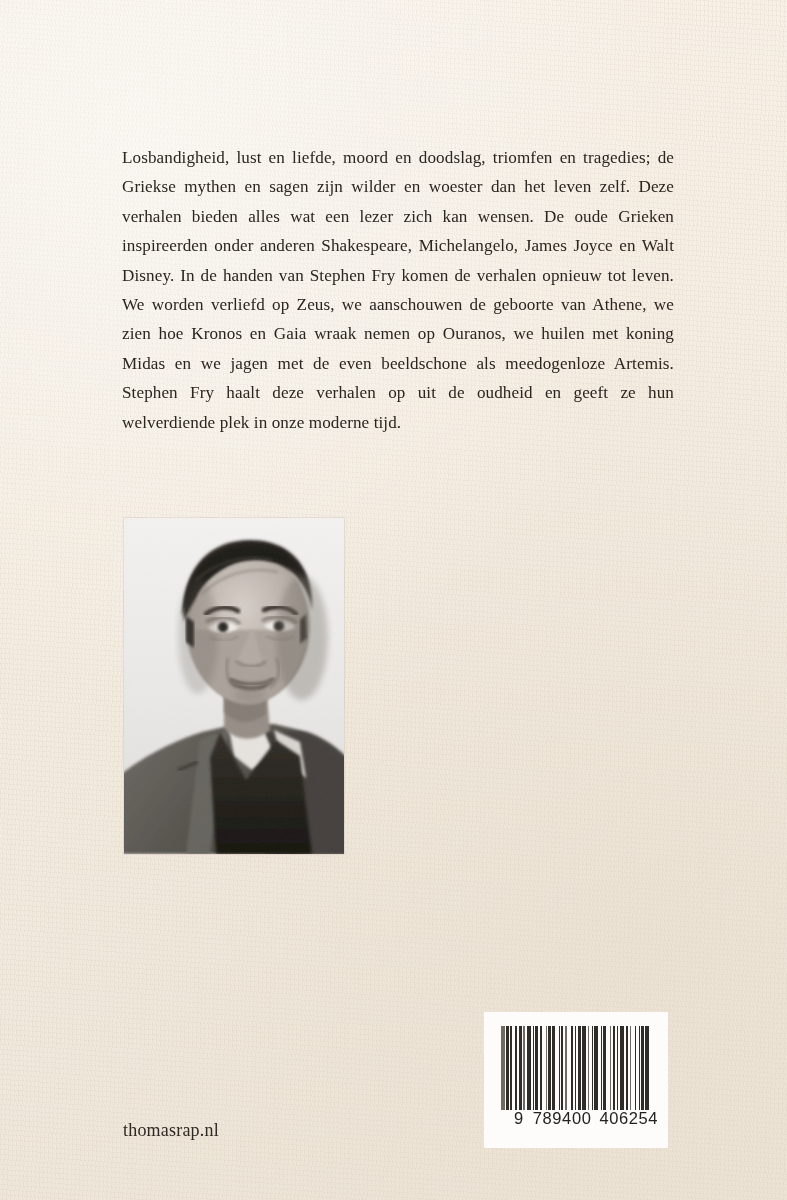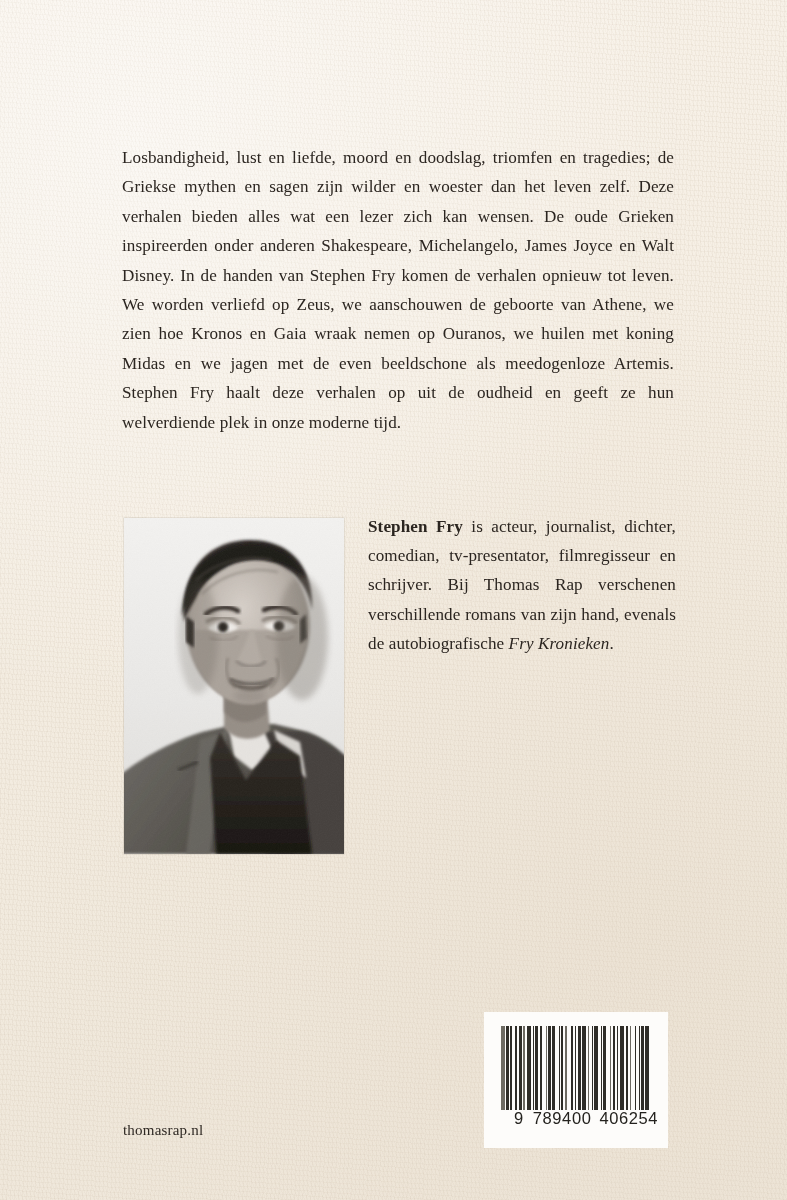--- a/index.html
+++ b/index.html
@@ -83,21 +83,21 @@
     z-index: 3;
   }
   .bio b { font-weight: 700; }
   .bio i { font-style: italic; }
 
   
   .publisher-url {
     position: absolute;
     left: 123px;
     top: 1120px;
-    font-size: 15px;
+    font-size: 18px;
     line-height: 20px;
     color: #2f2924;
     letter-spacing: 0.2px;
     z-index: 3;
   }
 
   
   .barcode-box {
     position: absolute;
     left: 484px;
@@ -244,23 +244,20 @@
 
       <ellipse cx="126" cy="178" rx="16" ry="7" fill="#978f87" filter="url(#soft2)" opacity="0.7"></ellipse>
 
       <ellipse cx="178" cy="120" rx="26" ry="62" fill="#6e675f" filter="url(#soft2)" opacity="0.35"></ellipse>
       <ellipse cx="74" cy="118" rx="20" ry="58" fill="#5f584f" filter="url(#soft2)" opacity="0.22"></ellipse>
 
       <rect x="0" y="0" width="220" height="336" filter="url(#grain)" opacity="0.55"></rect>
     </svg>
   </div>
 
-  <div class="bio">
-    <b>Stephen Fry</b><span> is acteur, journalist, dichter, comedian, tv-presentator, filmregisseur en schrijver. Bij Thomas Rap verschenen verschillende romans van zijn hand, evenals de autobiografische </span><i>Fry Kronieken</i><span>.</span>
-  </div>
 
   <div class="publisher-url">thomasrap.nl</div>
 
   <div class="barcode-box">
     <div class="barcode-bars" id="barcode-bars">
         <i class="g" style="width: 3.94737px;"></i>
         <i class="w" style="width: 1.31579px;"></i>
         <i style="width: 2.63158px;"></i>
         <i class="w" style="width: 1.31579px;"></i>
         <i style="width: 1.31579px;"></i>

